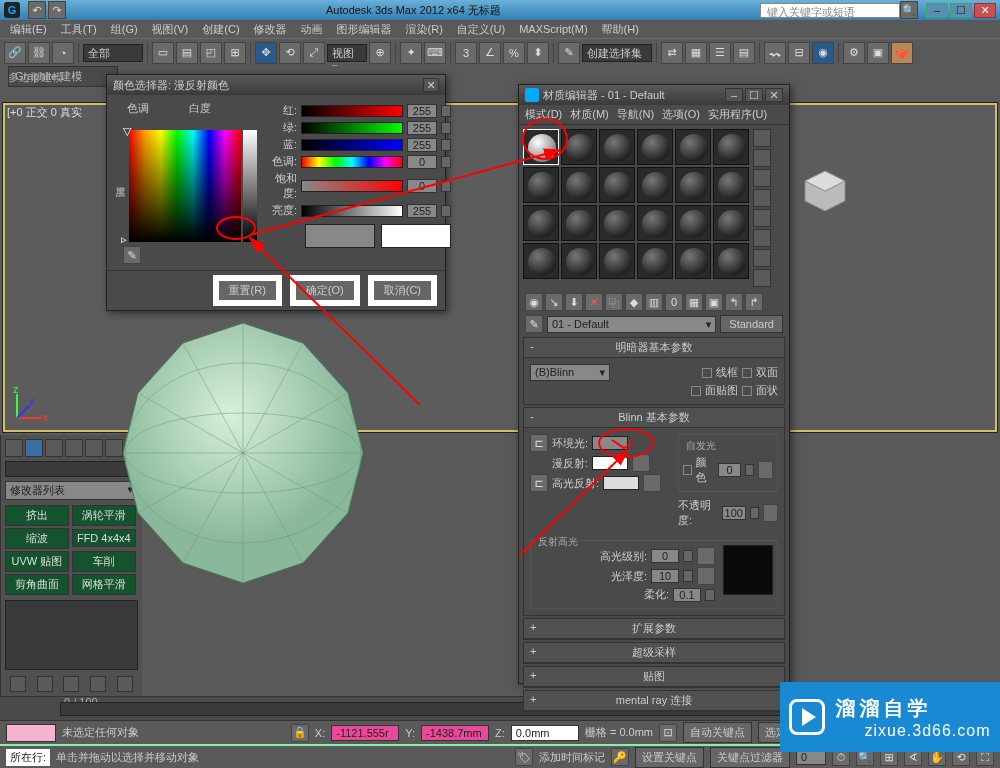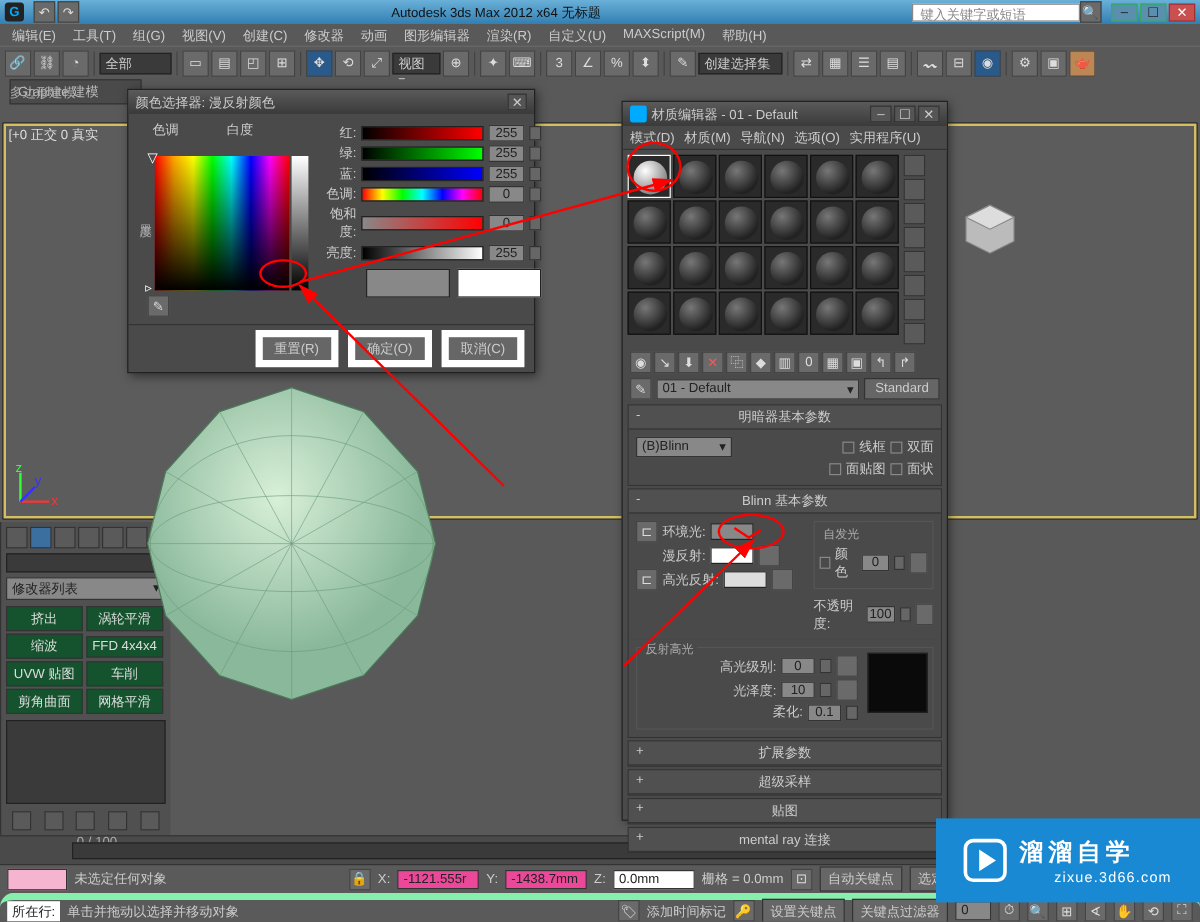--- a/index.html
+++ b/index.html
@@ -105,38 +105,38 @@
 .group { border:1px solid #555; padding:4px; margin:2px 0; }
 .group-title { font-size:10px; color:#aaa; margin-top:-10px; background:#4a4a4a; display:inline-block; padding:0 3px; }
 
 
 .timeline { position:absolute; left:0; right:142px; bottom:48px; height:24px; background:#4a4a4a; border-top:1px solid #333; display:flex; align-items:center; padding:0 60px; }
 .timeline .track { flex:1; height:14px; background:#3a3a3a; border:1px solid #222; position:relative; }
 .timeline .lbl { position:absolute; left:6px; top:-1px; color:#aaa; }
 
 
 .status1 { position:absolute; left:0; right:0; bottom:24px; height:24px; background:#5a5a5a; border-top:1px solid #333; display:flex; align-items:center; gap:6px; padding:0 6px; }
-.status2 { position:absolute; left:0; right:0; bottom:0; height:24px; background:#5a5a5a; border-top:6px solid #86efac; display:flex; align-items:center; gap:6px; padding:0 6px;border-radius:12px; }
+.status2 { position:absolute; left:0; right:0; bottom:0; height:24px; background:#5a5a5a; border-top:2px solid #86efac; display:flex; align-items:center; gap:6px; padding:0 6px; }
 .coord { background:#ec4899; color:#222; padding:1px 4px; border:1px solid #333; width:68px; }
 .coord.z { background:#fff; }
 .pinkbox { width:50px; height:18px; background:#f5b5d0; border:1px solid #333; }
 .autokey { padding:2px 6px; background:#666; border:1px solid #333; }
 .playbtn { width:20px; height:18px; background:#666; border:1px solid #333; display:flex; align-items:center; justify-content:center; }
 
 
 .ann-circle { position:absolute; border:2px solid red; border-radius:50%; pointer-events:none; z-index:10; }
 .ann-line { position:absolute; z-index:10; pointer-events:none; }
 
 
 .watermark { position:absolute; right:0; bottom:16px; width:220px; height:70px; background:#1889d2; display:flex; align-items:center; justify-content:center; gap:10px; z-index:20; }
 .watermark .play { width:36px; height:36px; border:3px solid #fff; border-radius:8px; display:flex; align-items:center; justify-content:center; }
 .watermark .play::after { content:''; border-left:14px solid #fff; border-top:9px solid transparent; border-bottom:9px solid transparent; margin-left:3px; }
 .watermark .txt { color:#fff; }
 .watermark .txt .big { font-size:20px; font-weight:bold; letter-spacing:4px; }
-.watermark .txt .small { font-size:12px; letter-spacing:1px;margin-left:29px; }
+.watermark .txt .small { font-size:16px; letter-spacing:1px;margin-left:29px; }
 
 
 .viewcube { position:absolute; right:150px; top:100px; width:50px; height:50px; z-index:3; }
 </style>
 </head>
 <body>
 
 <div class="titlebar">
   <div class="logo">G</div>
   <span style="display:flex;gap:2px;">

